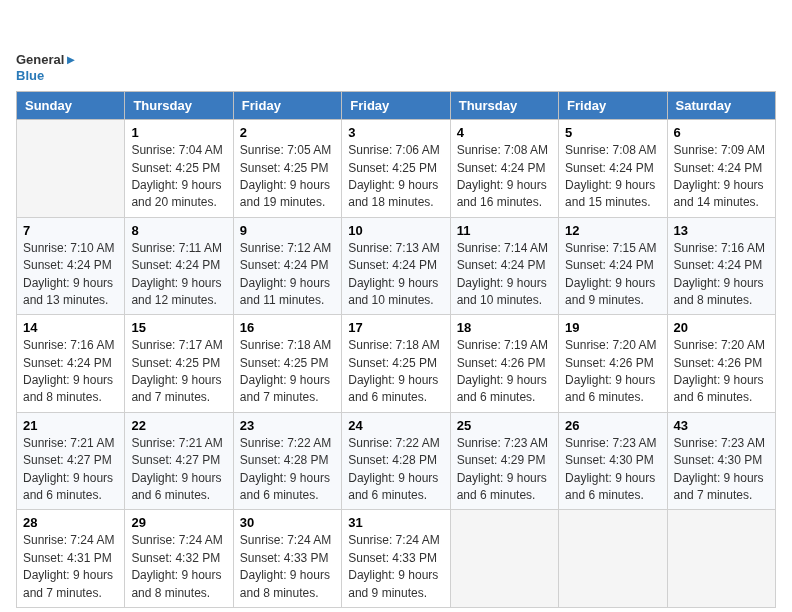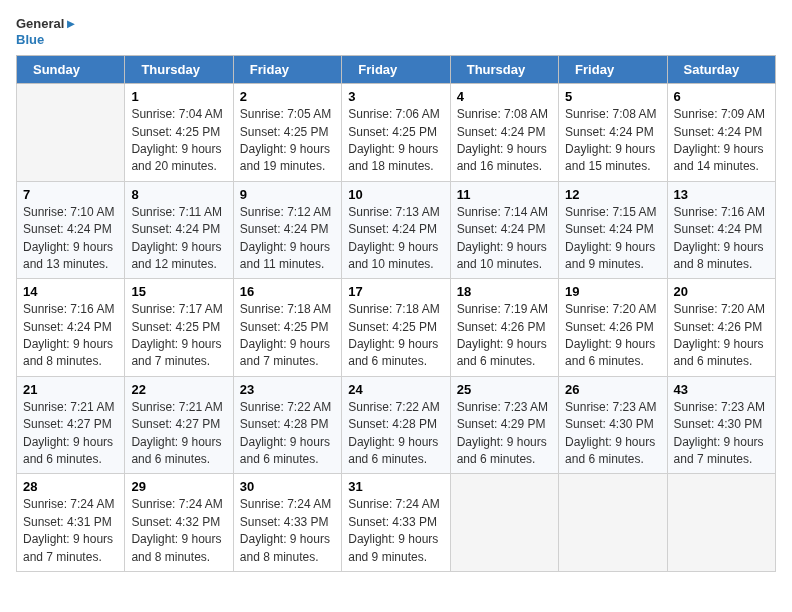--- a/index.html
+++ b/index.html
@@ -12,20 +12,21 @@
     }
     .header-section {
       display: flex;
       align-items: flex-start;
       justify-content: space-between;
       margin-bottom: 8px;
     }
     .logo {
       display: flex;
       align-items: center;
+      margin-top: 36px;
     }
     .title-block {
       text-align: right;
     }
     .calendar-title {
       font-size: 32px;
       font-weight: bold;
       color: #222;
     }
     .calendar-subtitle {
@@ -34,21 +35,21 @@
     }
     .calendar-table {
       width: 100%;
       border-collapse: collapse;
       font-size: 11px;
     }
     .calendar-table thead tr th {
       background-color: #3a7abf;
       color: #fff;
       text-align: left;
-      padding: 6px 16px;
+      padding: 6px 8px;
       font-size: 13px;
       font-weight: bold;
       border: 1px solid #c0c0c0;
     }
     .calendar-table tbody tr td {
       border: 1px solid #d0d0d0;
       vertical-align: top;
       padding: 5px 6px;
       width: 14.28%;
       min-height: 80px;

